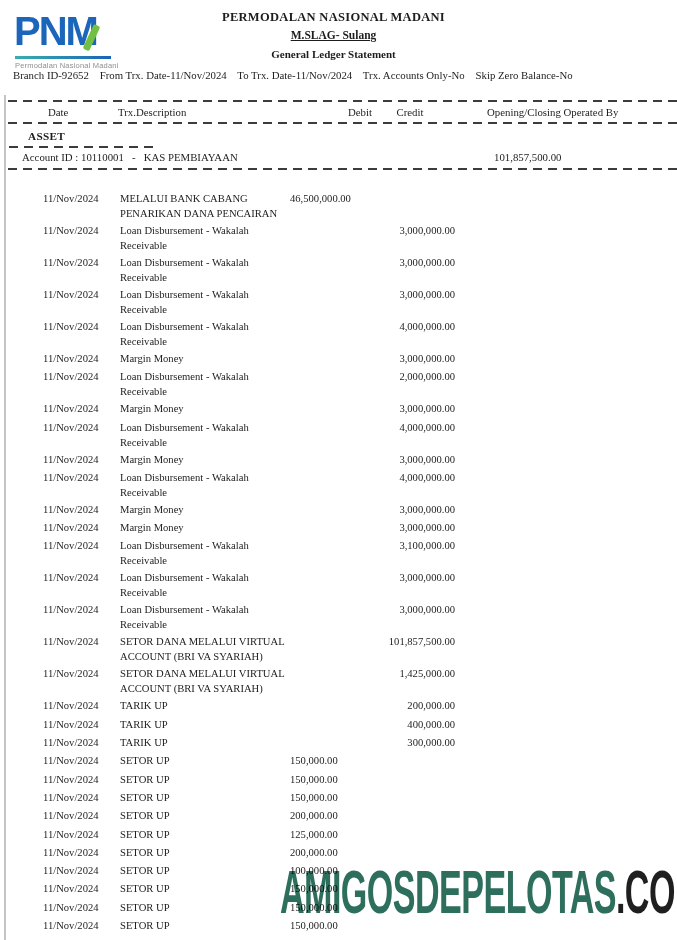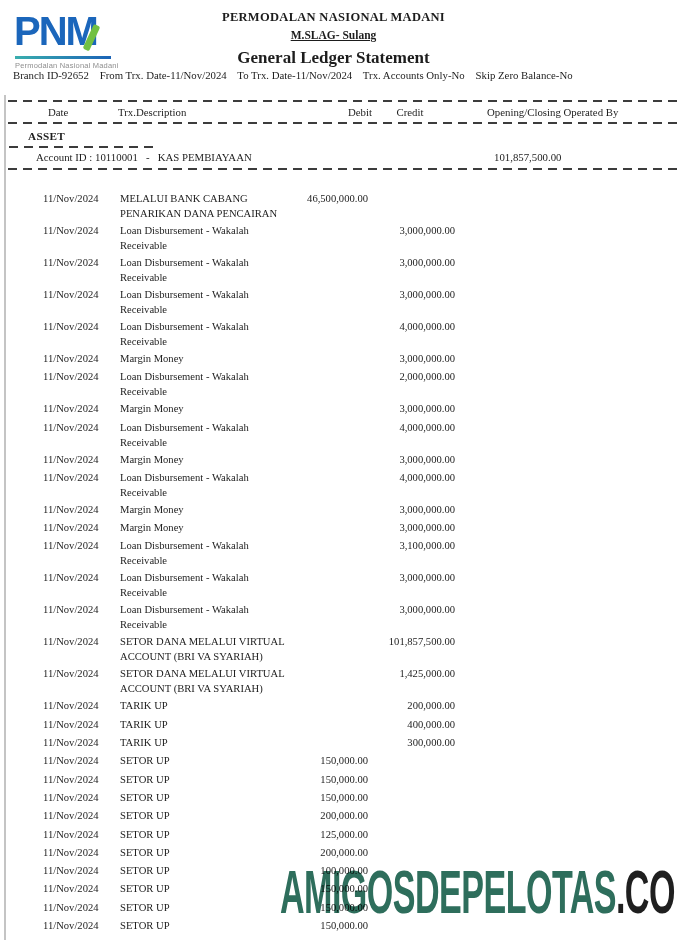--- a/index.html
+++ b/index.html
@@ -8,47 +8,47 @@
   .scan-edge{position:absolute;left:4px;top:95px;bottom:0;width:2px;background:#c4c4c4;}
   
   .logo{position:absolute;left:14px;top:11px;width:110px;height:52px;}
   .logo-text{font-family:"Liberation Sans",sans-serif;font-weight:800;font-size:40px;line-height:40px;color:#1b66bb;letter-spacing:-2px;}
   .logo-swoosh{position:absolute;left:74px;top:13px;width:6.5px;height:27px;background:#72c043;transform:rotate(25deg);border-radius:2px;}
   .logo-bar{position:absolute;left:1px;top:45px;width:96px;height:2.5px;background:linear-gradient(90deg,#3aaeae,#1b63b7);}
   .logo-caption{position:absolute;left:1px;top:50px;width:110px;font-family:"Liberation Sans",sans-serif;font-size:7.5px;color:#8f8f8f;letter-spacing:0.2px;white-space:nowrap;}
   .title-block{position:absolute;left:0;right:0;top:0;text-align:center;}
   .t-company{position:absolute;left:0;right:10px;top:10px;font-weight:bold;font-size:12.5px;letter-spacing:0.3px;}
   .t-branch{position:absolute;left:0;right:10px;top:29px;font-weight:bold;font-size:11.5px;text-decoration:underline;}
-  .t-report{position:absolute;left:0;right:10px;top:48px;font-weight:bold;font-size:17px;}
+  .t-report{position:absolute;left:0;right:10px;top:48px;font-weight:bold;font-size:11px;}
   .filters{position:absolute;left:13px;top:69px;font-size:10.8px;white-space:pre;}
   
   .dash{position:absolute;height:2px;background:repeating-linear-gradient(90deg,#3c3c3c 0 9px,transparent 9px 15px);}
   .dash-1{left:8px;right:0;top:100px;}
   .dash-2{left:8px;right:0;top:122px;}
   .dash-asset{left:9px;width:147px;top:146px;}
   .dash-3{left:8px;right:0;top:168px;}
   
   .colhead{position:absolute;top:106px;font-size:10.8px;}
   .ch-date{left:48px;}
   .ch-desc{left:118px;}
   .ch-debit{left:280px;width:92px;text-align:right;}
   .ch-credit{left:364px;width:92px;text-align:center;}
   .ch-opening{left:487px;}
   
   .section-label{position:absolute;left:28px;top:130px;font-weight:bold;font-size:11.2px;letter-spacing:0.3px;}
   .account-row{position:absolute;left:0;right:0;top:151px;font-size:10.8px;}
-  .account-label{position:absolute;left:36px;white-space:pre;}
+  .account-label{position:absolute;left:22px;white-space:pre;}
   .account-balance{position:absolute;left:494px;}
   
   .rows{position:absolute;left:0;right:0;top:187px;padding-top:4px;}
   .row{display:flex;align-items:flex-start;height:18.3px;font-size:10.6px;}
   .row.two{height:32px;}
   .c-date{margin-left:43px;width:77px;line-height:15px;}
   .c-desc{width:170px;line-height:15px;}
-  .c-debit{width:78px;text-align:right;line-height:15px;}
+  .c-debit{width:78px;text-align:left;line-height:15px;}
   .c-credit{width:87px;text-align:right;line-height:15px;}
   
   .watermark{position:absolute;left:280px;top:861px;z-index:5;font-family:"Liberation Sans",sans-serif;font-weight:800;font-size:62px;line-height:62px;letter-spacing:-1px;white-space:nowrap;transform:scaleX(0.55);transform-origin:left top;mix-blend-mode:multiply;}
 </style>
 </head>
 <body>
 
 <div class="page">
   <div class="scan-edge"></div>
 

